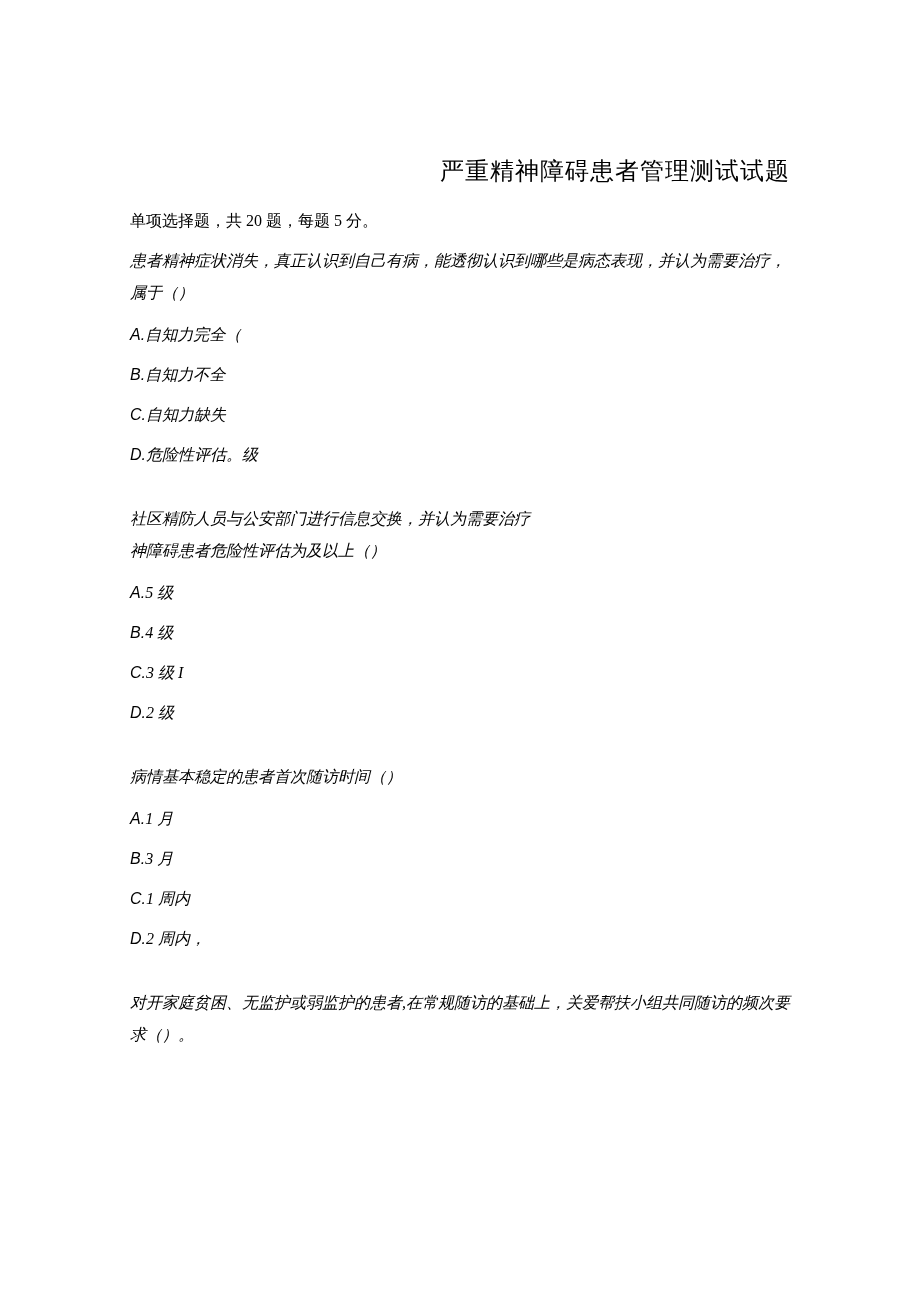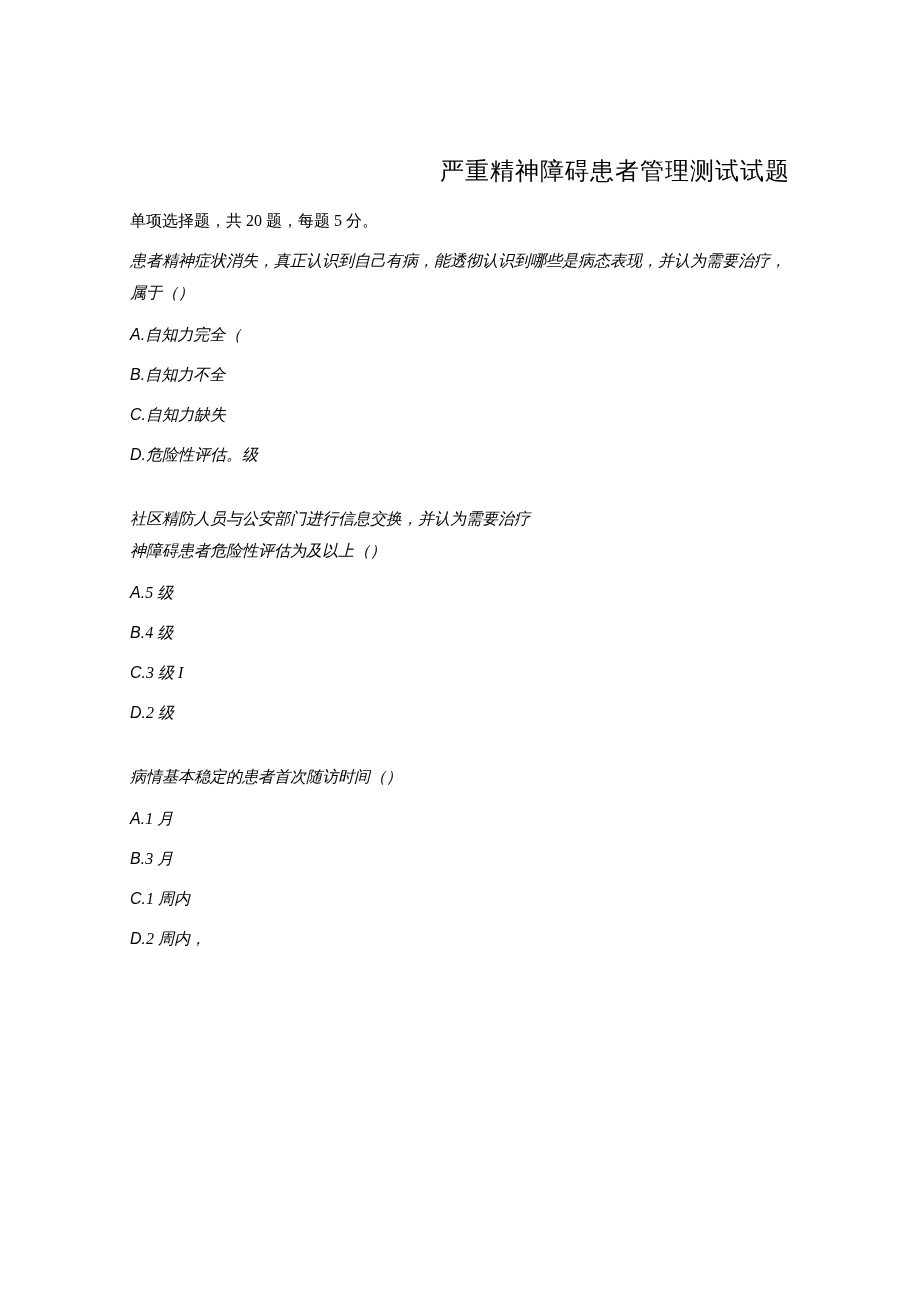--- a/index.html
+++ b/index.html
@@ -84,13 +84,14 @@
   <div class="question-text">病情基本稳定的患者首次随访时间（）</div>
   <div class="options">
     <div class="option"><span class="option-label">A.</span><span class="option-text">1 月</span></div>
     <div class="option"><span class="option-label">B.</span><span class="option-text">3 月</span></div>
     <div class="option"><span class="option-label">C.</span><span class="option-text">1 周内</span></div>
     <div class="option"><span class="option-label">D.</span><span class="option-text">2 周内，</span></div>
   </div>
 </div>
 
 <div class="question-block">
+  <div class="question-text">对开家庭贫困、无监护或弱监护的患者,在常规随访的基础上，关爱帮扶小组共同随访的频次要求（）。</div>
 </div>
 
 </body></html>

